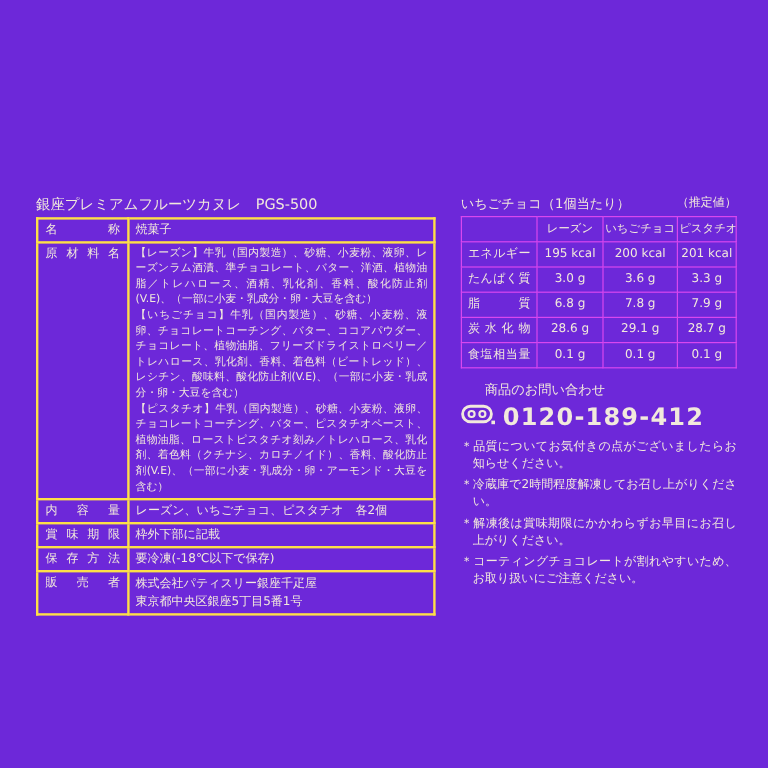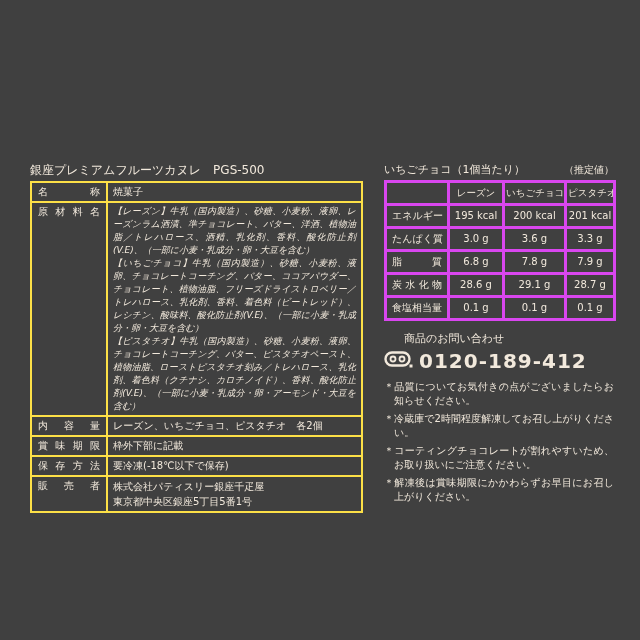--- a/index.html
+++ b/index.html
@@ -1,19 +1,19 @@
 <!DOCTYPE html>
 <html><head>
 <meta charset="utf-8">
 <style>
   html,body{margin:0;padding:0;}
   .canvas{
     position:relative;
     width:640px;height:640px;
-    background:#404040;
+    background:#6d28d9;
     color:#f2e9dc;
     font-family:"DejaVu Sans",sans-serif;
     overflow:hidden;
   }
   
   .left-block{position:absolute;left:30px;top:163px;width:333px;}
   .title{font-size:12px;line-height:15px;margin-bottom:3px;white-space:nowrap;}
   .title .code{margin-left:12px;}
   table.spec{width:333px;border-collapse:collapse;table-layout:fixed;}
   table.spec td{
@@ -21,29 +21,29 @@
     font-size:10px;line-height:14px;
     padding:2px 5px;
     vertical-align:top;
   }
   table.spec td.lbl{
     width:62px;
     text-align:justify;
     text-align-last:justify;
     padding:2px 6px;
   }
-  .ing-par{margin:0;font-size:9px;line-height:13px;text-align:justify;font-style:italic;}
+  .ing-par{margin:0;font-size:9px;line-height:13px;text-align:justify;}
   .addr-line{margin:0;line-height:15px;}
   
   .right-block{position:absolute;left:384px;top:163px;width:230px;}
   .nut-head{display:flex;justify-content:space-between;align-items:flex-end;font-size:11px;line-height:14px;margin-bottom:3px;}
   .nut-head .note{font-size:10px;}
   table.nut{width:229px;border-collapse:collapse;table-layout:fixed;}
   table.nut td{
-    border:3px solid #d946ef;
+    border:1px solid #d946ef;
     font-size:10px;line-height:12px;
     text-align:center;
     padding:4px 1px;
     overflow:hidden;white-space:nowrap;
   }
   table.nut td.rlbl{
     text-align:justify;text-align-last:justify;
     padding:4px 5px;
   }
   table.nut tr.chead td{font-size:9.5px;}
@@ -166,18 +166,18 @@
           <circle cx="18" cy="10" r="2.5" fill="none" stroke="currentColor" stroke-width="1.8"></circle>
           <rect x="25.5" y="15.5" width="3" height="3" fill="currentColor"></rect>
         </svg>
       </span>
       <span class="phone-number">0120-189-412</span>
     </div>
 
     <div class="notes">
       <div class="note-item">＊品質についてお気付きの点がございましたらお知らせください。</div>
       <div class="note-item">＊冷蔵庫で2時間程度解凍してお召し上がりください。</div>
+      <div class="note-item">＊解凍後は賞味期限にかかわらずお早目にお召し上がりください。</div>
       <div class="note-item">＊コーティングチョコレートが割れやすいため、お取り扱いにご注意ください。</div>
-      <div class="note-item">＊解凍後は賞味期限にかかわらずお早目にお召し上がりください。</div>
     </div>
 
   </div>
 </div>
 
 </body></html>

